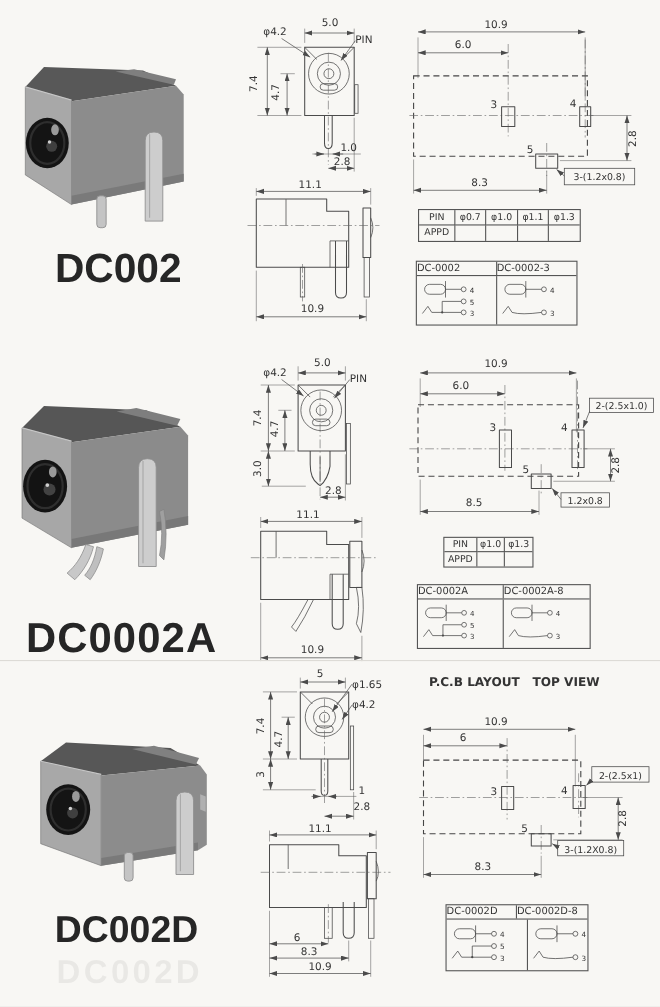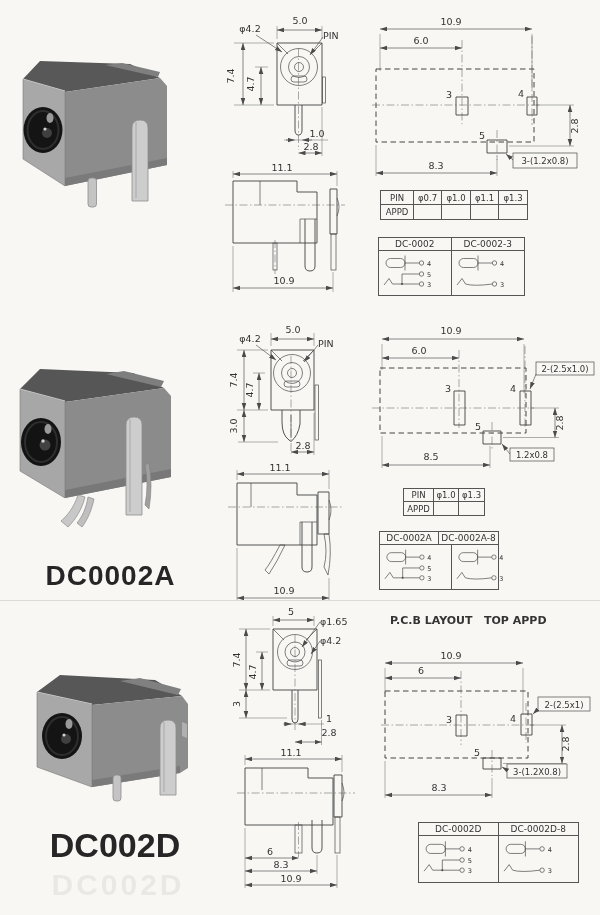--- a/index.html
+++ b/index.html
@@ -27,21 +27,21 @@
   
   .ptable{position:absolute;display:grid;border:1px solid #555;box-sizing:border-box;
           font-size:8.5px;color:#333;background:transparent}
   .ptable .c{border-right:1px solid #555;border-bottom:1px solid #555;display:flex;
              align-items:center;justify-content:center;box-sizing:border-box}
   .ptable .c.lc{border-right:none}
   .ptable .c.br{border-bottom:none}
   
   .vtable{position:absolute;border:1px solid #555;box-sizing:border-box;background:transparent}
   .vtable .hdr{display:grid;grid-template-columns:1fr 1fr;border-bottom:1px solid #555;
-               font-size:9px;color:#333;text-align:center;line-height:12px;height:13px;box-sizing:border-box}
+               font-size:9px;color:#333;line-height:12px;height:13px;box-sizing:border-box}
   .vtable .hdr .hcell{box-sizing:border-box}
   .vtable .hdr .hcell:first-child{border-right:1px solid #555}
   .vtable .body{display:grid;grid-template-columns:1fr 1fr}
   .vtable .body .cell{box-sizing:border-box}
   .vtable .body .cell:first-child{border-right:1px solid #555}
 </style>
 </head>
 <body>
 
 <div class="stage">
@@ -69,20 +69,21 @@
     <ellipse cx="40" cy="80" rx="3.5" ry="5" fill="#9a9a9a"></ellipse>
     <circle cx="37" cy="95" r="5" fill="#3f3f3f"></circle>
     <circle cx="35" cy="91" r="1.6" fill="#cfcfcf"></circle>
   </g>
   <g>
     <path d="M122,90 Q122,82 130,82 Q138,82 138,90 L138,163 L122,163 Z" fill="#cdcdcd" stroke="#8e8e8e" stroke-width="0.8"></path>
     <line x1="126" y1="84" x2="126" y2="160" stroke="#a8a8a8" stroke-width="1"></line>
     <rect x="78" y="140" width="8.5" height="29" rx="3" fill="#c4c4c4" stroke="#8e8e8e" stroke-width="0.8"></rect>
   </g>
 </svg>
+<div class="plabel" style="left:10px;top:225px;width:195px;font-size:37px">DC002</div>
 
 <svg class="abs" style="left:210px;top:10px" width="160" height="152" viewBox="0 0 160 152">
   <g>
     <rect x="67" y="33" width="45" height="62" class="ln"></rect>
     <line x1="67" y1="33" x2="78" y2="44" class="lnt"></line>
     <line x1="112" y1="33" x2="101" y2="44" class="lnt"></line>
     <circle cx="89" cy="57" r="18.5" class="lnt"></circle>
     <circle cx="89" cy="57" r="10.5" class="lnt"></circle>
     <circle cx="89" cy="57" r="4.5" class="lnt"></circle>
     <rect x="81" y="66" width="16" height="6" rx="3" class="lnt"></rect>
@@ -249,21 +250,21 @@
     <circle cx="35" cy="96" r="1.7" fill="#d0d0d0"></circle>
   </g>
   <g>
     <path d="M137,120 Q141,140 137,160 L141,164 Q145,140 141,118 Z" fill="#9f9f9f" stroke="#808080" stroke-width="0.6"></path>
     <path d="M118,80 Q118,72 126,72 Q134,72 134,80 L134,170 L118,170 Z" fill="#cdcdcd" stroke="#8e8e8e" stroke-width="0.8"></path>
     <line x1="122" y1="74" x2="122" y2="167" stroke="#a8a8a8" stroke-width="1"></line>
     <path d="M70,150 C66,162 60,170 53,176 L60,182 C68,174 74,164 77,152 Z" fill="#c8c8c8" stroke="#8b8b8b" stroke-width="0.7"></path>
     <path d="M80,152 C78,164 74,172 69,178 L74,182 C80,174 84,164 86,154 Z" fill="#bfbfbf" stroke="#8b8b8b" stroke-width="0.7"></path>
   </g>
 </svg>
-<div class="plabel" style="left:8px;top:562px;width:205px;font-size:28px;letter-spacing:1px">DC0002A</div>
+<div class="plabel" style="left:8px;top:562px;width:205px;font-size:38px;letter-spacing:1px">DC0002A</div>
 
 <svg class="abs" style="left:210px;top:318px" width="160" height="145" viewBox="0 0 160 145">
   <g>
     <rect x="61" y="32" width="43" height="60" class="ln"></rect>
     <line x1="61" y1="32" x2="72" y2="43" class="lnt"></line>
     <line x1="104" y1="32" x2="93" y2="43" class="lnt"></line>
     <circle cx="82" cy="55" r="18.5" class="lnt"></circle>
     <circle cx="82" cy="55" r="10.5" class="lnt"></circle>
     <circle cx="82" cy="55" r="4.5" class="lnt"></circle>
     <rect x="74" y="63" width="16" height="6" rx="3" class="lnt"></rect>
@@ -368,21 +369,21 @@
 
 <div class="ptable" style="left:403px;top:488px;width:82px;grid-template-columns:30px 25px 25px;grid-auto-rows:13px">
   <div class="c">PIN</div>
   <div class="c">φ1.0</div>
   <div class="c lc">φ1.3</div>
   <div class="c br">APPD</div>
   <div class="c br"></div>
   <div class="c lc br"></div>
 </div>
 
-<div class="vtable" style="left:379px;top:531px;width:120px">
+<div class="vtable" style="left:379px;top:531px;width:158px">
   <div class="hdr">
     <div class="hcell">DC-0002A</div>
     <div class="hcell">DC-0002A-8</div>
   </div>
   <div class="body">
     <div class="cell">
       <svg width="71" height="40" viewBox="0 0 72 40">
         <rect x="7" y="7.5" width="19" height="9" rx="4.5" class="lnt"></rect>
         <line x1="26" y1="4.5" x2="26" y2="19.5" class="lnt"></line>
         <line x1="26" y1="12" x2="40.3" y2="12" class="lnt"></line>
@@ -408,21 +409,21 @@
         <path d="M5,34 L10,27.5 L13.5,33 Q22,35.5 40.3,33" class="lnt"></path>
         <circle cx="42.5" cy="33" r="2.2" class="lnt"></circle>
         <text x="48" y="36" class="pintxt">3</text>
       </svg>
     </div>
   </div>
 </div>
 
 <div class="sep" style="top:600px"></div>
 
-<div class="pcbhdr" style="left:390px;top:614px">P.C.B LAYOUT   TOP APPD</div>
+<div class="pcbhdr" style="left:390px;top:614px">P.C.B LAYOUT   TOP VIEW</div>
 
 <svg class="abs" style="left:15px;top:660px" width="200" height="180" viewBox="0 0 200 180">
   <g>
     <polygon points="22,32 45,15 140,20 167,36 77,45" fill="#575757"></polygon>
     <polygon points="105,21 163,35 166,29 125,18" fill="#808080"></polygon>
     <polygon points="77,45 167,36 173,44 173,108 165,113 77,127" fill="#8c8c8c"></polygon>
     <polygon points="77,120 165,106 165,113 77,127" fill="#7a7a7a"></polygon>
     <polygon points="22,32 77,44 77,127 22,107" fill="#a8a8a8" stroke="#787878" stroke-width="0.6"></polygon>
     <line x1="22" y1="32" x2="77" y2="44" stroke="#c6c6c6" stroke-width="1"></line>
     <polygon points="167,62 172,64 172,78 167,76" fill="#b0b0b0"></polygon>
@@ -551,21 +552,21 @@
         <line x1="122" y1="118.5" x2="185" y2="118.5" class="ext"></line>
     <line x1="181" y1="80" x2="181" y2="118.5" class="dim"></line>
     <text x="188" y="99" text-anchor="middle" class="txt" transform="rotate(-90 188 99)">2.8</text>
     <line x1="4" y1="116" x2="4" y2="153" class="ext"></line>
         <line x1="111" y1="133" x2="111" y2="153" class="ext"></line>
     <line x1="4" y1="150" x2="111" y2="150" class="dim"></line>
     <text x="58" y="146" text-anchor="middle" class="txt">8.3</text>
   </g>
 </svg>
 
-<div class="vtable" style="left:418px;top:822px;width:161px">
+<div class="vtable" style="left:405px;top:822px;width:130px">
   <div class="hdr">
     <div class="hcell">DC-0002D</div>
     <div class="hcell">DC-0002D-8</div>
   </div>
   <div class="body">
     <div class="cell">
       <svg width="73" height="42" viewBox="0 0 72 40">
         <rect x="7" y="7.5" width="19" height="9" rx="4.5" class="lnt"></rect>
         <line x1="26" y1="4.5" x2="26" y2="19.5" class="lnt"></line>
         <line x1="26" y1="12" x2="40.3" y2="12" class="lnt"></line>

